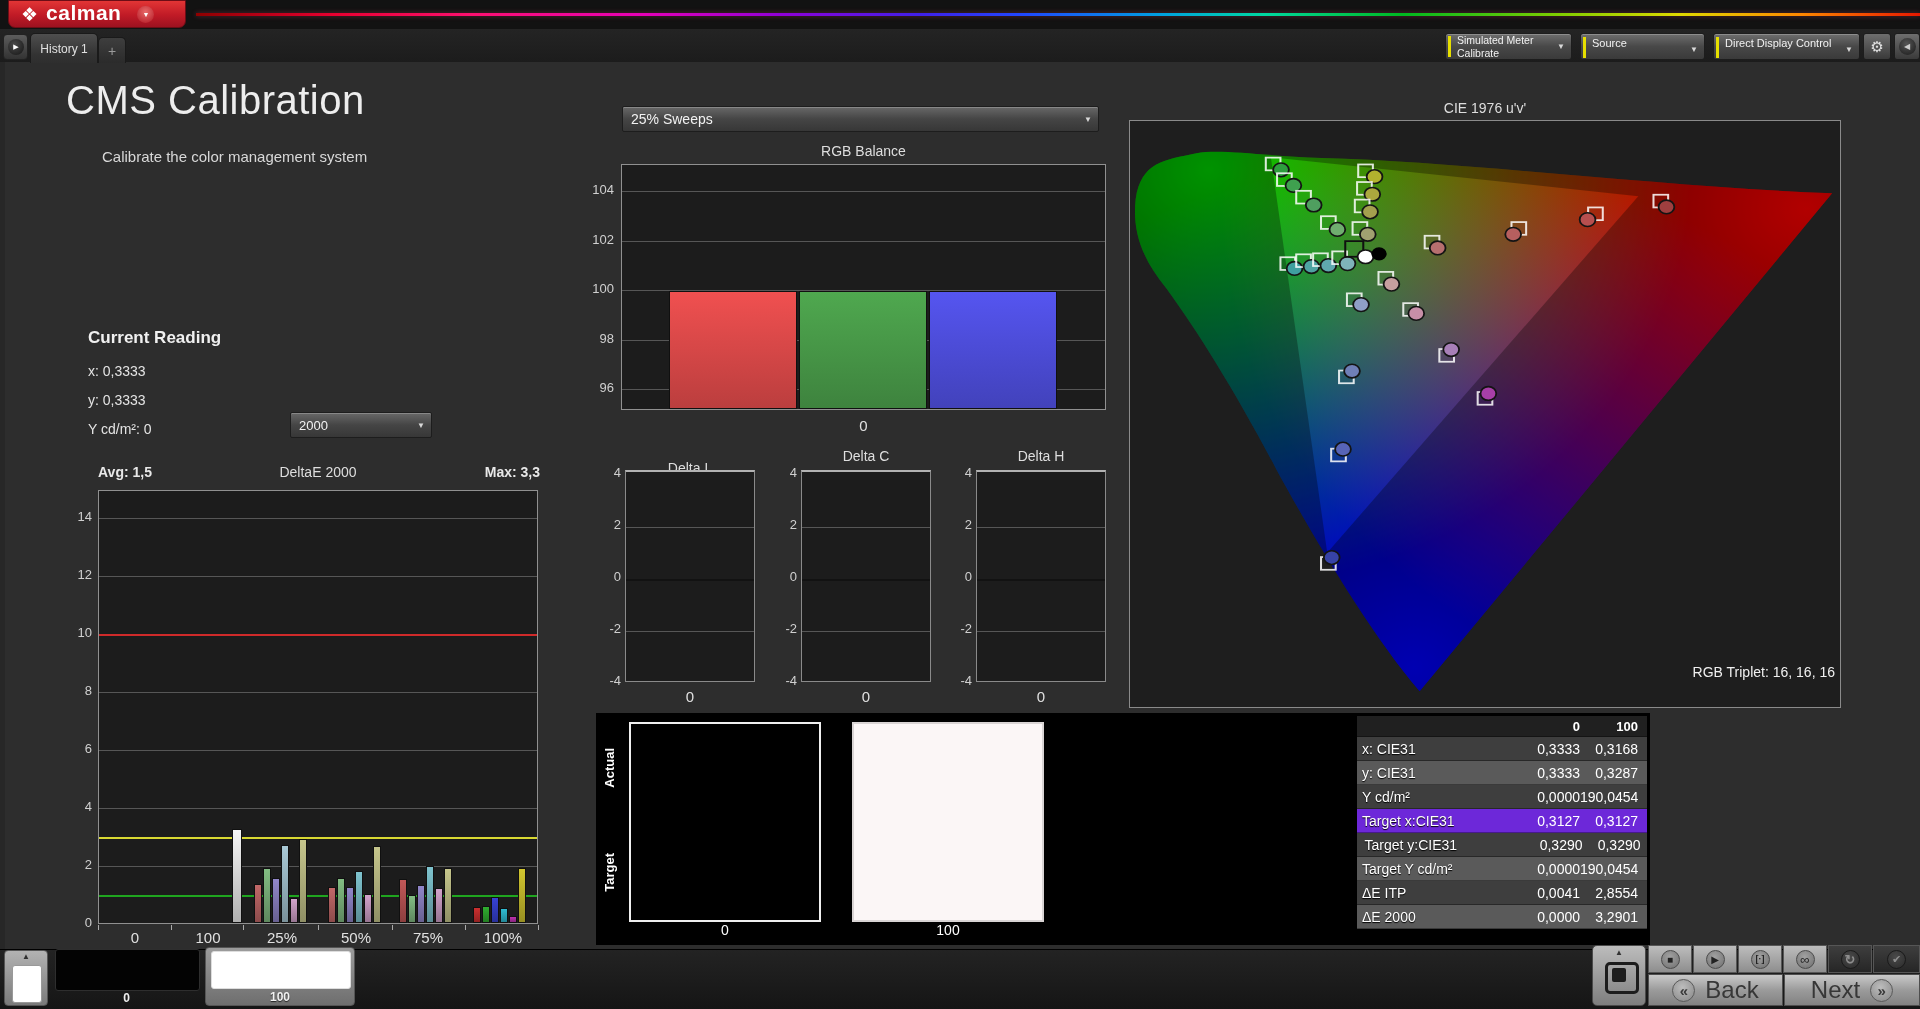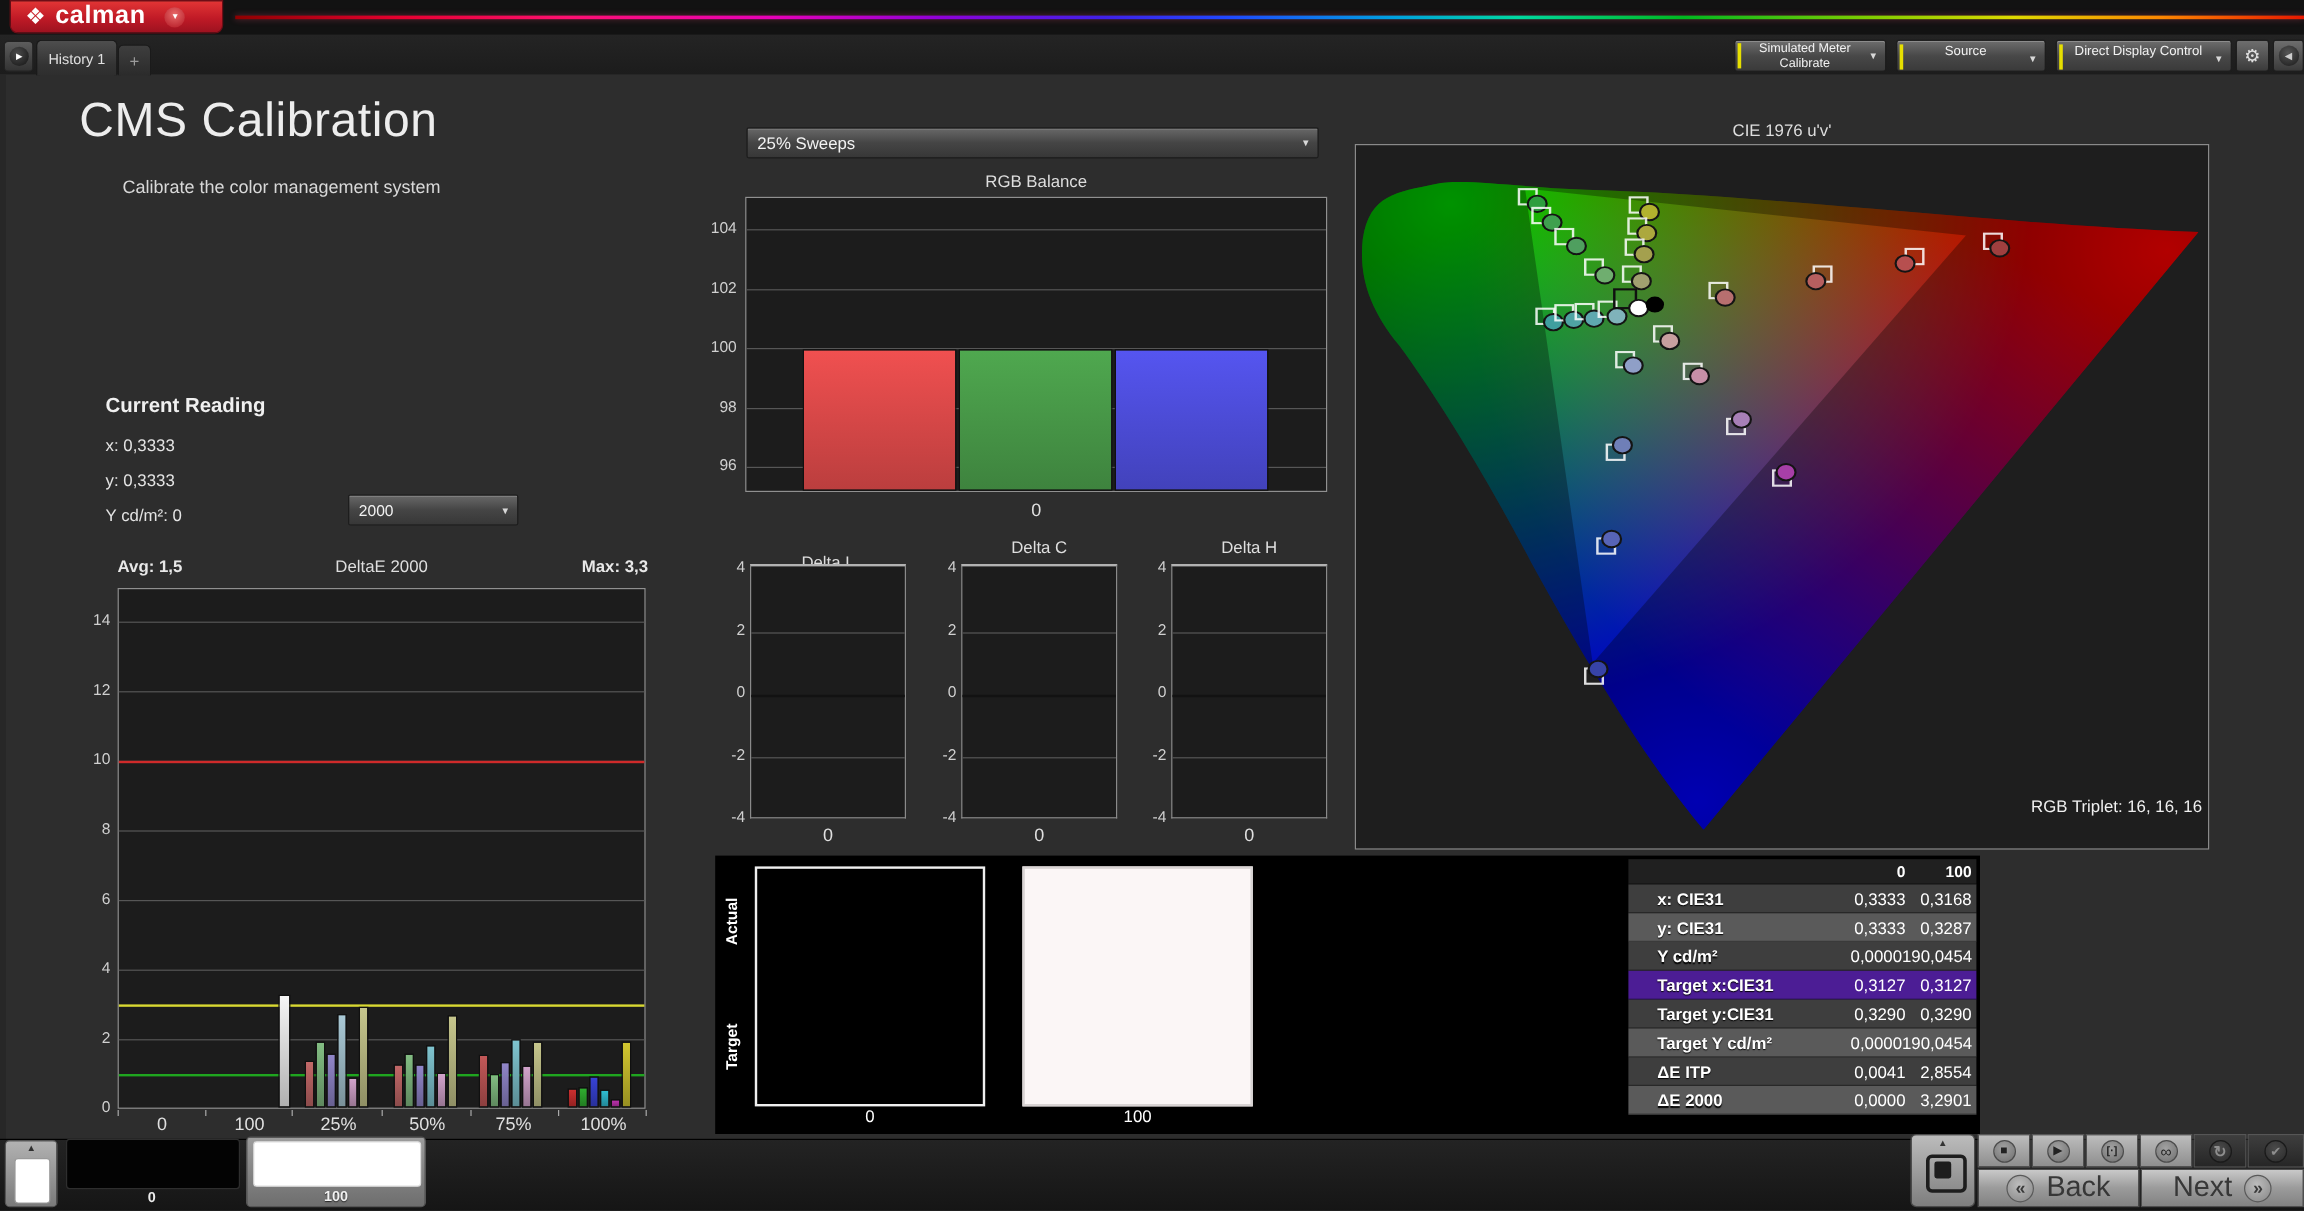--- a/index.html
+++ b/index.html
@@ -10,21 +10,21 @@
   #logo{left:8px;top:0;width:178px;height:28px;background:linear-gradient(#e23535,#c01a26 55%,#9d1220);
         border:1px solid #6d0d16;border-radius:0 0 7px 7px;display:flex;align-items:center;gap:8px;padding-left:12px;box-sizing:border-box;}
   #logo .diamond{color:#fff;font-size:19px;line-height:1;}
   #logo .word{color:#fff;font-size:21px;font-weight:bold;letter-spacing:.5px;margin-top:-2px;}
   #logo .lcaret{margin-left:8px;width:17px;height:17px;border-radius:50%;background:radial-gradient(circle at 50% 35%,#e86a6a,#b21622);
         color:#fff;font-size:7px;display:flex;align-items:center;justify-content:center;}
   #rainbow{left:196px;top:13px;width:1724px;height:3px;
         background:linear-gradient(90deg,#8f0000 0%,#e80030 8%,#ff1070 16%,#e800b8 26%,#9000d8 34%,#4020e8 42%,#2048ff 48%,#00a0e0 56%,#00d8a0 62%,#00b820 70%,#80cc00 79%,#e0d800 86%,#ff8800 93%,#e81800 100%);
         box-shadow:0 0 5px rgba(255,80,120,.35);}
   
-  #tabbar{left:0;top:29px;width:1920px;height:33px;background:linear-gradient(#242424,#1c1c1c);text-align:center;}
+  #tabbar{left:0;top:29px;width:1920px;height:33px;background:linear-gradient(#242424,#1c1c1c);}
   #tab-nav{left:3px;top:5px;width:23px;height:24px;border-radius:4px;background:linear-gradient(#5c5c5c,#333);border:1px solid #222;
         display:flex;align-items:center;justify-content:center;}
   #tab-nav .circ{width:16px;height:16px;border-radius:50%;background:radial-gradient(circle at 40% 35%,#4a4a4a,#141414);color:#fff;
         font-size:7px;display:flex;align-items:center;justify-content:center;padding-left:1px;box-sizing:border-box;}
   #tab-history{left:30px;top:4px;width:66px;height:29px;background:linear-gradient(#4e4e4e,#333 70%,#2e2e2e);
         border:1px solid #1a1a1a;border-bottom:none;border-radius:5px 5px 0 0;color:#e0e0e0;font-size:12px;
         display:flex;align-items:center;justify-content:center;}
   #tab-add{left:98px;top:8px;width:26px;height:25px;background:linear-gradient(#3e3e3e,#2b2b2b);border:1px solid #1a1a1a;border-bottom:none;
         border-radius:5px 5px 0 0;color:#9a9a9a;font-size:14px;display:flex;align-items:center;justify-content:center;}
   .tb-drop{top:4px;height:27px;background:linear-gradient(#6e6e6e,#484848 50%,#3a3a3a);border:1px solid #1d1d1d;border-radius:3px;
@@ -51,21 +51,21 @@
   .ctitle{position:absolute;font-size:14px;color:#dedede;text-align:center;}
   
   #cie-panel{left:1129px;top:120px;width:712px;height:588px;border:1px solid #8a8a8a;background:#1e1e1e;box-sizing:border-box;}
   #cie-note{left:1545px;top:664px;width:290px;text-align:right;font-size:14px;color:#f0f0f0;}
   
   #patch-panel{left:596px;top:713px;width:1054px;height:232px;background:#000;}
   .vlab{position:absolute;color:#fff;font-size:13px;font-weight:bold;writing-mode:vertical-rl;transform:rotate(180deg);}
   
   #meas-table{left:1357px;top:716px;width:290px;}
   .trow{display:flex;height:24px;align-items:center;border-bottom:1px solid rgba(0,0,0,.35);box-sizing:border-box;}
-  .trow .c0{width:152px;padding-left:24px;font-weight:bold;font-size:14px;color:#fff;text-shadow:0 1px 1px #000;}
+  .trow .c0{width:152px;padding-left:5px;font-weight:normal;font-size:14px;color:#fff;text-shadow:0 1px 1px #000;}
   .trow .c1{width:66px;text-align:right;font-size:14px;color:#fff;}
   .trow .c2{width:58px;text-align:right;font-size:14px;color:#fff;padding-right:4px;}
   #meas-head{display:flex;height:21px;align-items:center;background:#202020;}
   #meas-head .c1,#meas-head .c2{font-weight:bold;font-size:13px;}
   
   #btoolbar{left:0;top:949px;width:1920px;height:60px;background:linear-gradient(#232323,#151515);border-top:1px solid #000;}
   #bl-ctl{left:4px;top:950px;width:44px;height:56px;background:linear-gradient(#b2b2b2,#7a7a7a);border-radius:4px;border:1px solid #555;box-sizing:border-box;}
   #bl-ctl .up{position:absolute;left:0;top:1px;width:100%;text-align:center;color:#2f2f2f;font-size:8px;}
   #bl-ctl .wsq{position:absolute;left:7px;top:14px;width:28px;height:36px;background:#fff;border-radius:3px;border:1px solid #999;}
   #bp0{left:55px;top:949px;width:143px;height:40px;background:#030303;border:1px solid #2e2e2e;border-radius:3px;}
@@ -385,21 +385,21 @@
       <div class="trow" style="background: rgb(90, 90, 90);">
         <span class="c0">y: CIE31</span>
         <span class="c1">0,3333</span>
         <span class="c2">0,3287</span>
       </div>
       <div class="trow" style="background: rgb(62, 62, 62);">
         <span class="c0">Y cd/m²</span>
         <span class="c1">0,0000</span>
         <span class="c2">190,0454</span>
       </div>
-      <div class="trow" style="background: #4c1d95;">
+      <div class="trow" style="background: #6d28d9;">
         <span class="c0">Target x:CIE31</span>
         <span class="c1">0,3127</span>
         <span class="c2">0,3127</span>
       </div>
       <div class="trow" style="background: rgb(62, 62, 62); justify-content: center;">
         <span class="c0">Target y:CIE31</span>
         <span class="c1">0,3290</span>
         <span class="c2">0,3290</span>
       </div>
       <div class="trow" style="background: rgb(90, 90, 90);">

